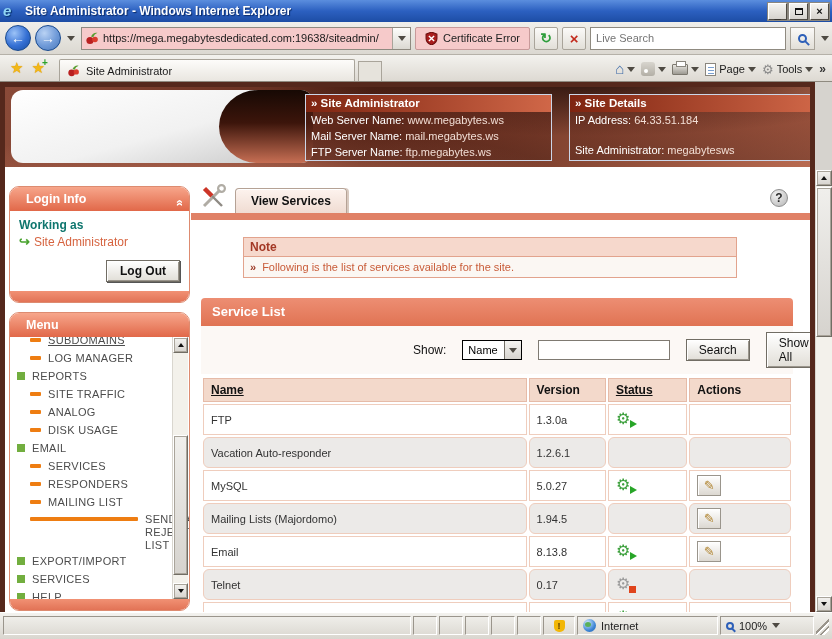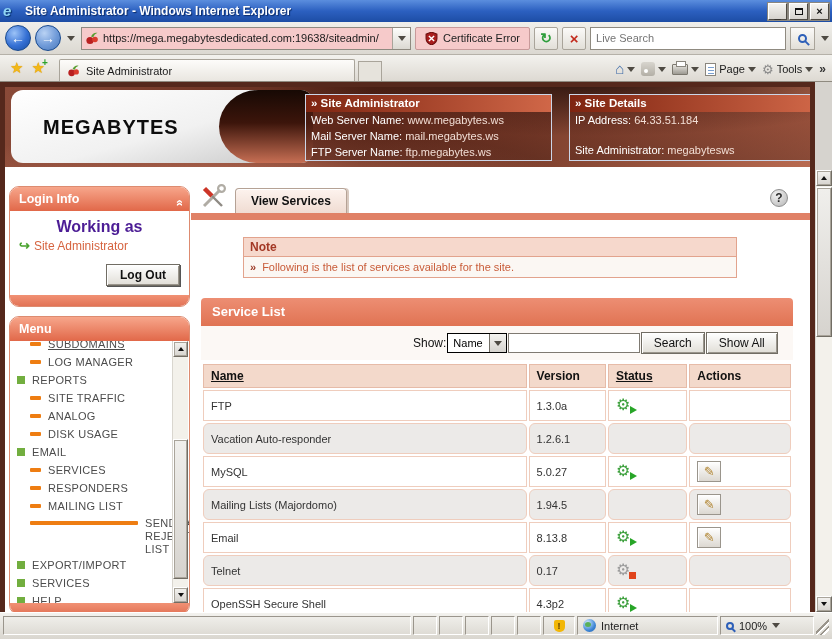--- a/index.html
+++ b/index.html
@@ -97,24 +97,24 @@
     background:linear-gradient(to right,#7e2410,#d06748); }
   .inforow { padding:0 5px; line-height:16px; white-space:nowrap; }
   .inforow b { font-weight:normal; }
   .inforow span { color:#f2ded5; }
   .inforow.gap { height:14px; }
 
   
   .sidebar { position:absolute; left:4px; top:99px; width:181px; }
   .panel { border:1px solid #dd8b70; border-radius:10px; background:#fff; overflow:hidden; margin-bottom:9px; }
   .panelhdr { height:24px; background:linear-gradient(#f7a68b,#e16849); color:#fff; font-weight:bold;
-    font-size:12.5px; line-height:24px; padding:0 9px; position:relative; }
+    font-size:12.5px; line-height:24px; padding:0 16px; position:relative; }
   .collapse-ic { position:absolute; right:6px; top:4px; transform:rotate(-90deg); font-size:12px; }
   .loginbody { padding:7px 9px 9px; }
-  .workingas { font-weight:bold; font-size:16px; color:#4c1d95;text-align:center; }
+  .workingas { font-weight:bold; font-size:12px; color:#0f766e; }
   .rolerow { display:flex; align-items:center; gap:4px; margin-top:2px; font-size:12px; color:#d6633f; }
   .rolerow .arr { color:#4aa32f; font-weight:bold; font-size:13px; }
   .logoutrow { text-align:right; margin-top:11px; }
   .btnc { display:inline-block; background:linear-gradient(#ffffff,#e1ded7); padding:3px 13px;
     border:1px solid #716d64; box-shadow:inset 1px 1px 0 #fff, inset -1px -1px 0 #9a958c, 1px 1px 0 #555;
     font-weight:bold; font-size:12px; color:#111; }
   .panelftr { height:11px; background:linear-gradient(#f19174,#e27356); }
 
   .menubody { position:relative; height:262px; overflow:hidden; padding:3px 0 0 7px; }
   .menulist { margin-right:19px; }
@@ -153,21 +153,21 @@
   .divider { height:7px; background:#e08166; }
 
   .note { margin:17px 0 0 52px; width:494px; border:1px solid #e2a38d; }
   .notehdr { background:#f6d8cc; border-bottom:1px solid #e2a38d; color:#a33825; font-weight:bold; font-size:12px; padding:2px 6px; }
   .notebody { background:#fbf7f3; color:#c95c39; font-size:11px; padding:4px 6px; display:flex; gap:6px; align-items:center; }
   .notebody .bullet { color:#9c3а26; color:#9c3a26; font-weight:bold; }
 
   .svc { margin:20px 0 0 10px; width:592px; }
   .svchdr { height:28px; background:linear-gradient(#ed8e73,#e07353); border-radius:4px 4px 0 0;
     color:#fff; font-weight:bold; font-size:13px; line-height:28px; padding:0 11px; }
-  .svcctl { background:#fcf8f5; padding:6px 6px 6px 212px; display:flex; align-items:center; gap:1px; }
+  .svcctl { background:#fcf8f5; padding:6px 6px 6px 212px; display:flex; align-items:center; gap:16px; }
   .svcctl .lbl { font-size:12px; color:#111; }
   .fakesel { display:flex; align-items:center; border:1px solid #000; background:#fff; height:20px; padding-left:5px; font-size:11px; }
   .fakesel .dd { width:17px; height:18px; margin-left:6px; background:linear-gradient(#f4f3f0,#d6d3ce);
     border-left:1px solid #716d64; display:flex; align-items:center; justify-content:center; }
   .svcctl input { width:132px; height:20px; border:1px solid #7f7a72; background:#fff; padding:0 4px; font-family:"Liberation Sans",sans-serif; font-size:11px; }
   .svcbtn { background:linear-gradient(#ffffff,#e1ded7); border:1px solid #716d64;
     box-shadow:inset 1px 1px 0 #fff, inset -1px -1px 0 #9a958c; padding:3px 12px; font-size:12px; color:#111; }
 
   table.svctbl { border-collapse:separate; border-spacing:2px; width:100%; margin-top:2px; }
   .svctbl th { background:#f3d9cb; border:1px solid #e6bba8; font-size:12px; font-weight:bold; text-align:left; padding:4px 7px; color:#111; }
@@ -296,21 +296,20 @@
     <span class="chev2">»</span>
   </div>
 </div>
 
 <div class="viewport">
   <div class="pageframe">
 
     <div class="banner">
       <div class="logoplate">
         <div class="logoblob"></div>
-        <div class="logotext">MEGABYTES</div>
       </div>
       <div class="infobox admin">
         <div class="infohdr">» Site Administrator</div>
         <div class="inforow"><b>Web Server Name:</b> <span>www.megabytes.ws</span></div>
         <div class="inforow"><b>Mail Server Name:</b> <span>mail.megabytes.ws</span></div>
         <div class="inforow"><b>FTP Server Name:</b> <span>ftp.megabytes.ws</span></div>
       </div>
       <div class="infobox details">
         <div class="infohdr">» Site Details</div>
         <div class="inforow"><b>IP Address:</b> <span>64.33.51.184</span></div>

